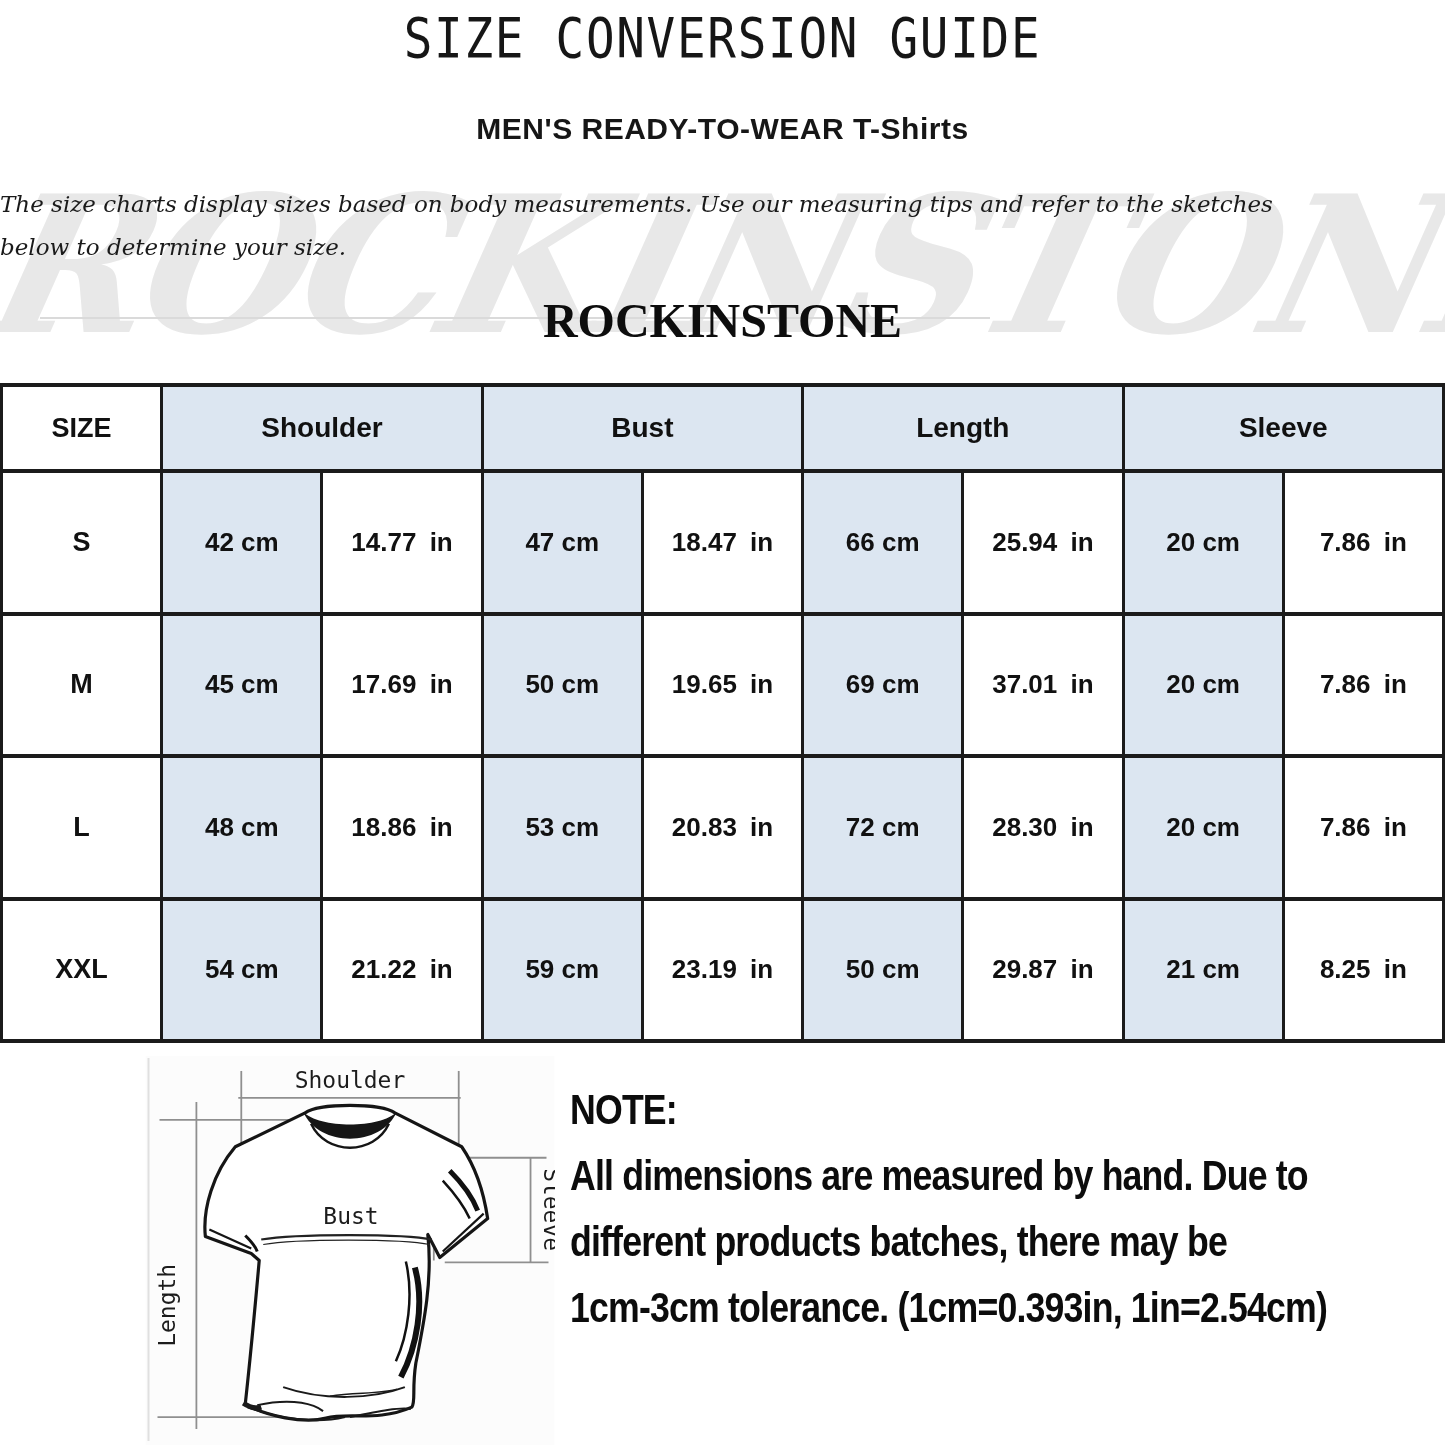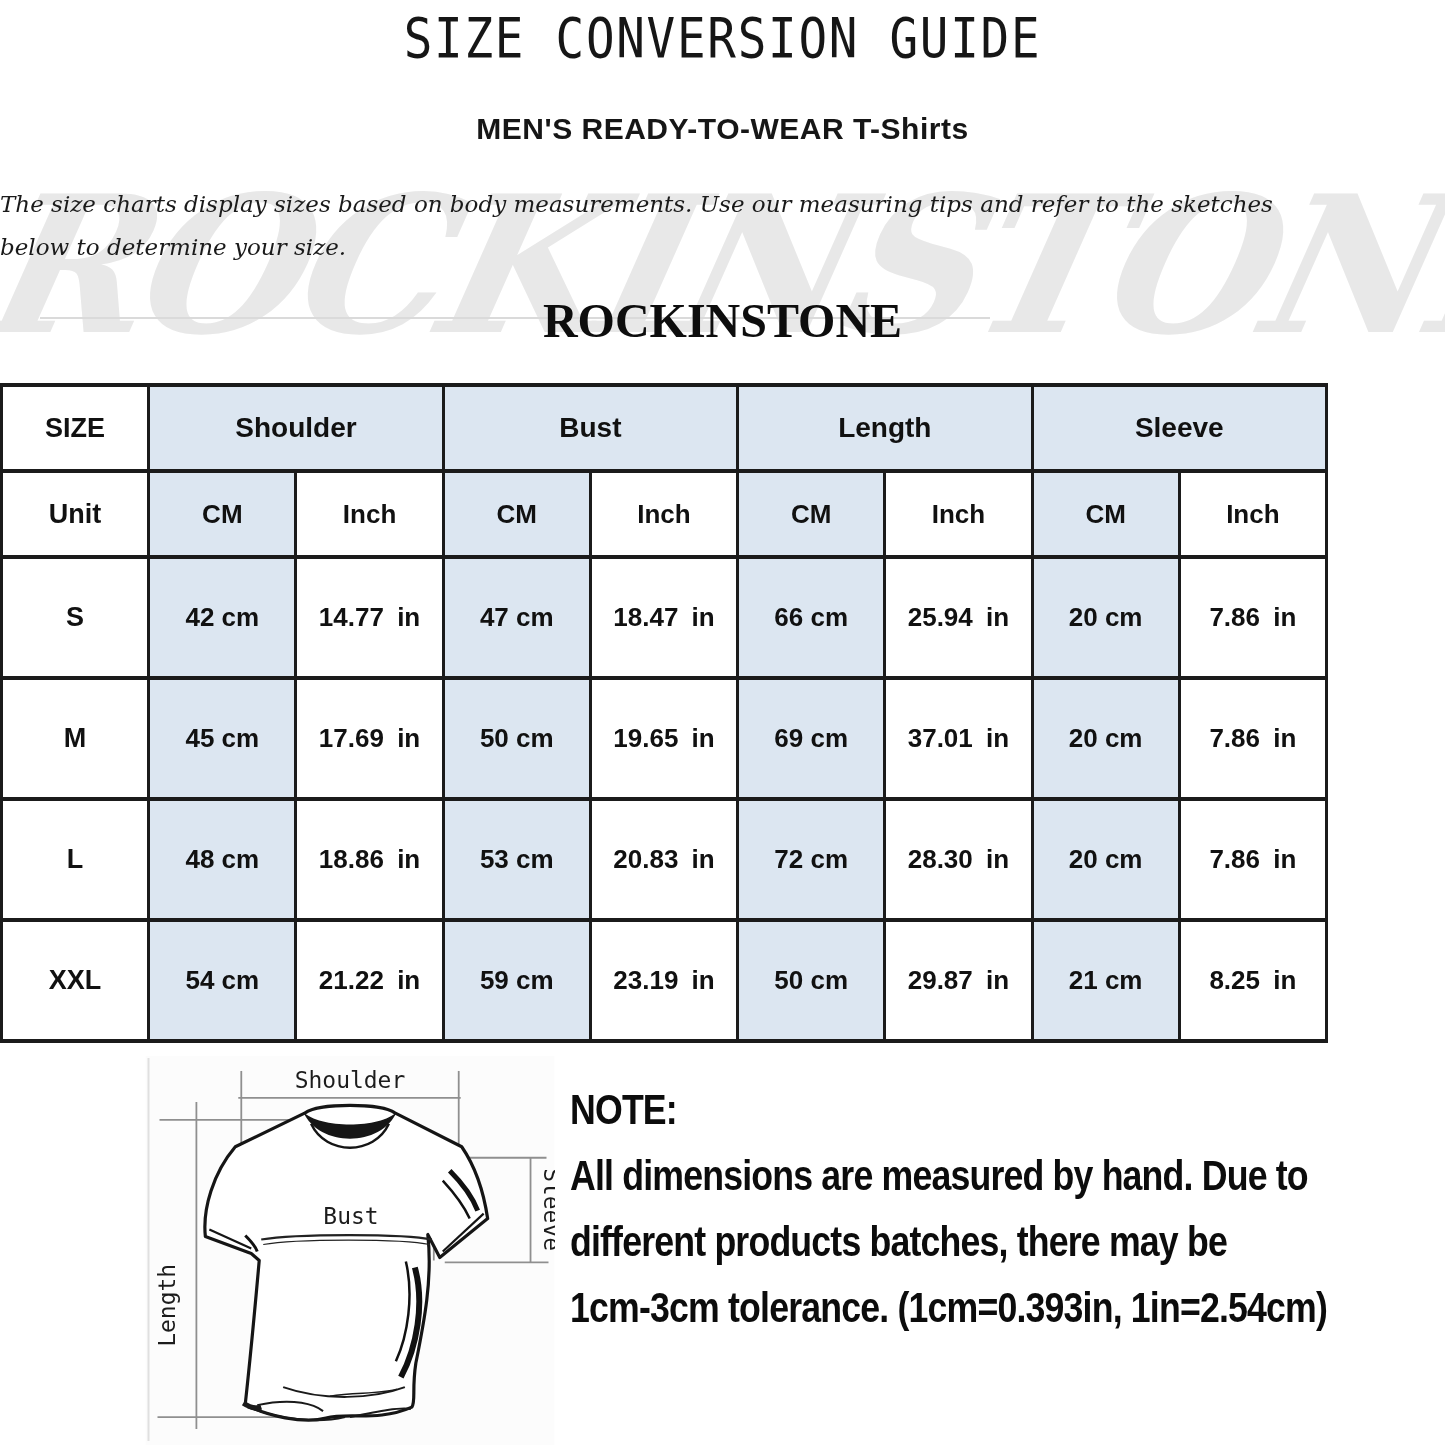--- a/index.html
+++ b/index.html
@@ -16,21 +16,21 @@
         letter-spacing:2px;color:#161616;transform:scaleX(0.85);transform-origin:center top;z-index:1;}
   .subtitle{position:absolute;top:112px;left:0;width:1445px;text-align:center;
         font-weight:700;font-size:30px;letter-spacing:.5px;color:#161616;z-index:1;}
   .desc{position:absolute;left:0;width:1445px;text-align:left;
         font-family:"DejaVu Serif",serif;font-style:italic;font-size:23px;color:#1a1a1a;z-index:1;}
   .desc.l1{top:191px;}
   .desc.l2{top:234px;}
   .brand{position:absolute;top:293px;left:0;width:1445px;text-align:center;
         font-family:"Liberation Serif",serif;font-weight:700;font-size:48px;color:#0d0d0d;z-index:1;}
   
-  .size-table{position:absolute;top:383px;left:0;width:1328px;height:660px;z-index:2;
+  .size-table{position:absolute;top:383px;left:0;width:1445px;height:660px;z-index:2;
         border-collapse:collapse;table-layout:fixed;background:#000000;}
   .size-table td{border:3px solid #1b1b1b;border-top-width:4px;border-bottom-width:4px;
         text-align:center;vertical-align:middle;font-weight:700;font-size:26px;color:#111;
         padding:0;height:82px;}
   .size-table td.group{font-size:28px;background:#dce6f1;}
   .size-table td.c-size{background:#ffffff;font-size:27px;}
   .size-table td.c-cm{background:#dce6f1;}
   .size-table td.c-inch{background:#ffffff;word-spacing:6px;}
   
   .diagram{position:absolute;top:1056px;left:145px;width:410px;height:389px;z-index:1;}
@@ -67,31 +67,20 @@
         <col style="width:11.111%">
         <col style="width:11.112%">
     </colgroup>
     <thead>
       <tr>
         <td class="c-size">SIZE</td>
         <td class="group" colspan="2">Shoulder</td>
         <td class="group" colspan="2">Bust</td>
         <td class="group" colspan="2">Length</td>
         <td class="group" colspan="2">Sleeve</td>
-      </tr>
-      <tr>
-        <td class="c-size">Unit</td>
-        <td class="c-cm">CM</td>
-        <td class="c-inch">Inch</td>
-        <td class="c-cm">CM</td>
-        <td class="c-inch">Inch</td>
-        <td class="c-cm">CM</td>
-        <td class="c-inch">Inch</td>
-        <td class="c-cm">CM</td>
-        <td class="c-inch">Inch</td>
       </tr>
     </thead>
     <tbody>
         <tr>
           <td class="c-size">S</td>
           <td class="c-cm">42 cm</td>
           <td class="c-inch">14.77 in</td>
           <td class="c-cm">47 cm</td>
           <td class="c-inch">18.47 in</td>
           <td class="c-cm">66 cm</td>

